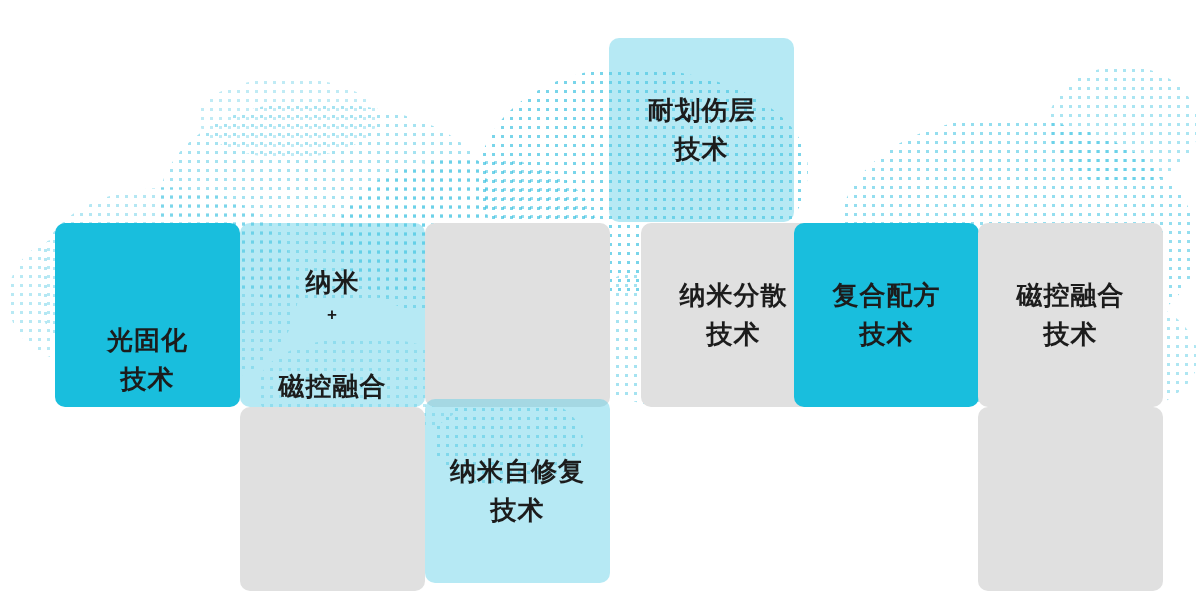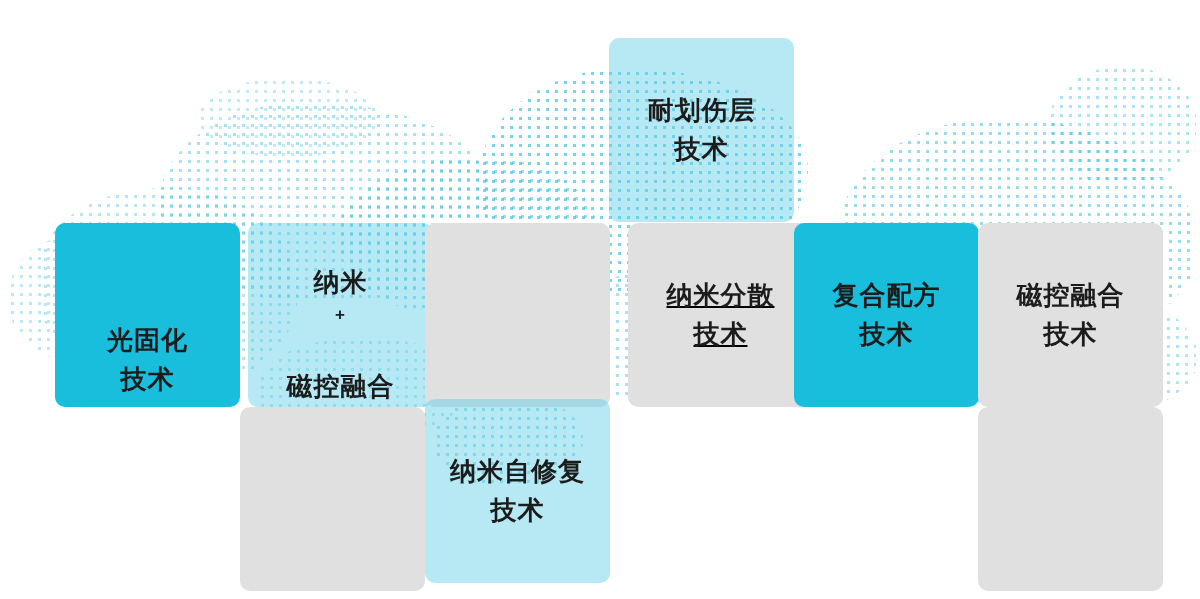--- a/index.html
+++ b/index.html
@@ -69,23 +69,23 @@
     font-weight: bold;
     color: var(--text-color);
   }
   .bright { background: var(--bright-cyan); }
   .light  { background: var(--light-cyan); }
   .gray   { background: var(--tile-gray); }
 
   
   .pos-r0c3 { left: 601px; top: 30px; }
   .pos-r1c0 { left: 47px;  top: 215px; align-items: flex-end; }
-  .pos-r1c1 { left: 240px; top: 215px; }
+  .pos-r1c1 { left: 232px; top: 215px; }
   .pos-r1c2 { left: 417px; top: 215px; }
-  .pos-r1c3 { left: 620px; top: 215px; text-decoration: underline; }
+  .pos-r1c3 { left: 633px; top: 215px; }
   .pos-r1c4 { left: 786px; top: 215px; align-items: center; }
   .pos-r1c5 { left: 970px; top: 215px; }
   .pos-r2c1 { left: 232px; top: 399px; }
   .pos-r2c2 { left: 417px; top: 391px; }
   .pos-r2c5 { left: 970px; top: 399px; }
 </style>
 </head>
 <body>
 
 <div class="canvas">

